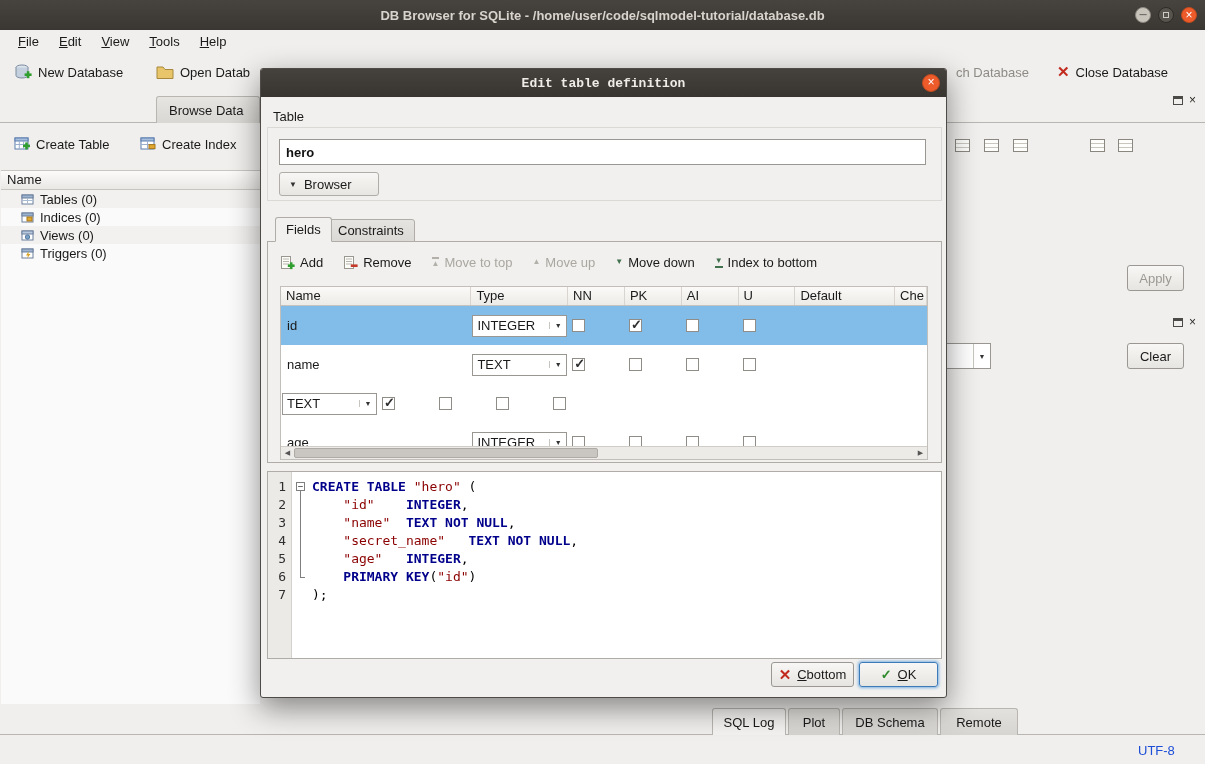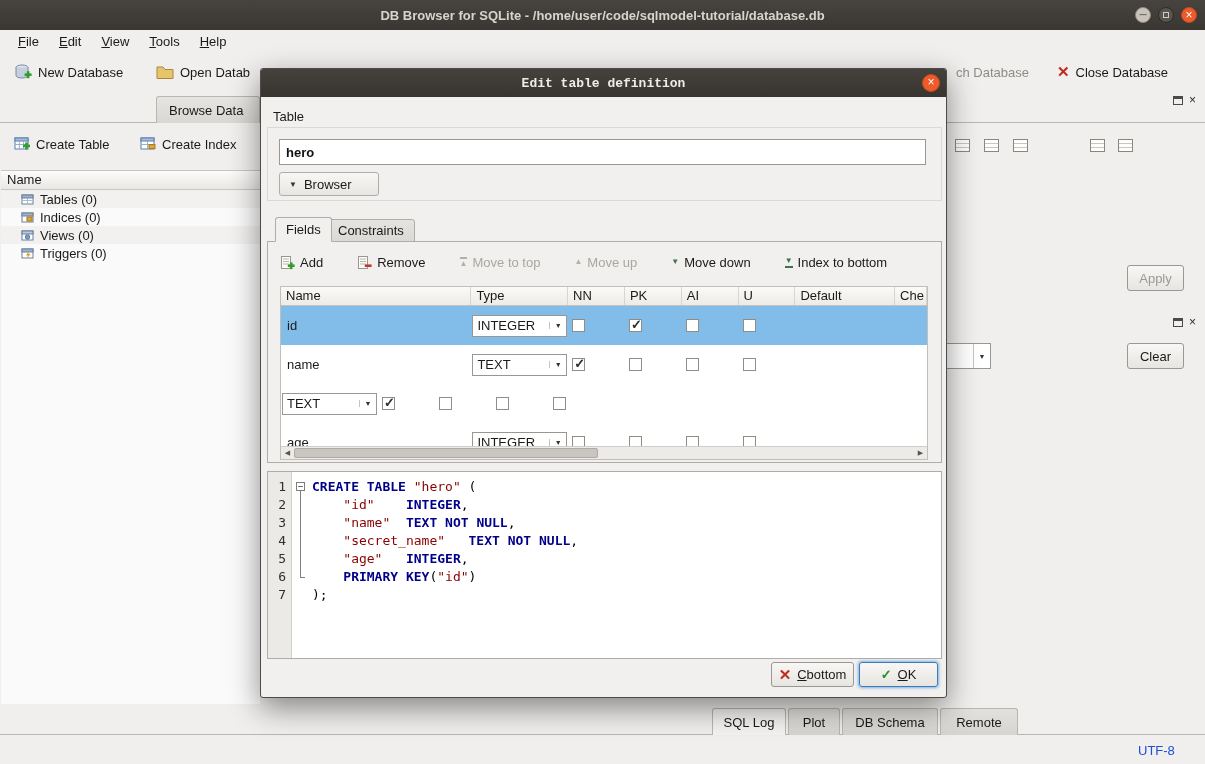--- a/index.html
+++ b/index.html
@@ -83,21 +83,21 @@
     padding:0 6px; font-weight:bold; font-size:13px; font-family:"Liberation Sans",sans-serif; color:#111; }
   .advanced-btn { position:absolute; left:18px; top:103px; width:100px; height:24px; border:1px solid #b0ada8; border-radius:3px;
     background:linear-gradient(#f8f7f5,#e8e6e2); display:flex; align-items:center; gap:7px; padding:0 9px; }
   .small-arrow { font-size:8px; color:#333; }
 
   .dtab { position:absolute; display:flex; align-items:center; padding:0 10px; border:1px solid #b0ada8; border-radius:3px 3px 0 0; }
   .dtab.active { left:14px; top:148px; height:25px; background:#f1f0ee; border-bottom:1px solid #f1f0ee; z-index:2; }
   .dtab.inactive { left:66px; top:150px; height:23px; background:linear-gradient(#e6e4e0,#dbd9d5); }
 
   .fields-panel { position:absolute; left:6px; top:172px; width:675px; height:222px; border:1px solid #b0ada8; background:#f1f0ee; }
-  .dlg-actions { position:absolute; left:12px; top:6px; right:8px; height:28px; display:flex; align-items:center; column-gap:34px; }
+  .dlg-actions { position:absolute; left:12px; top:6px; right:8px; height:28px; display:flex; align-items:center; column-gap:20px; }
   .action { display:flex; align-items:center; gap:5px; white-space:nowrap; }
   .action.disabled { color:#aaa7a1; }
   .arrow-ic { display:inline-flex; flex-direction:column; align-items:center; font-size:8px; line-height:1; color:#41704d; }
   .action.disabled .arrow-ic { color:#b3b0aa; }
   .bar-top { border-top:2px solid currentColor; padding-top:1px; }
   .bar-bottom { border-bottom:2px solid currentColor; padding-bottom:1px; }
 
   .grid { position:absolute; left:12px; top:44px; width:648px; height:174px; border:1px solid #c2bfbb; background:#fff; overflow:hidden; }
   .ghead { display:flex; height:19px; background:linear-gradient(#fbfaf8,#edebe7); border-bottom:1px solid #c5c2be; }
   .gh { border-right:1px solid #d8d5d1; padding-left:5px; line-height:18px; overflow:hidden; white-space:nowrap; }

